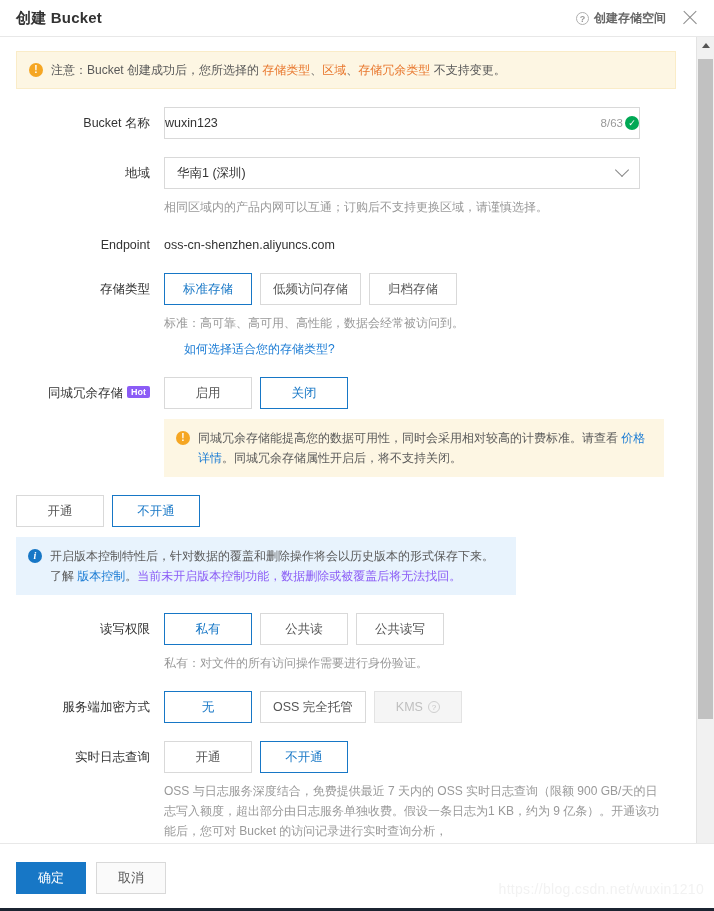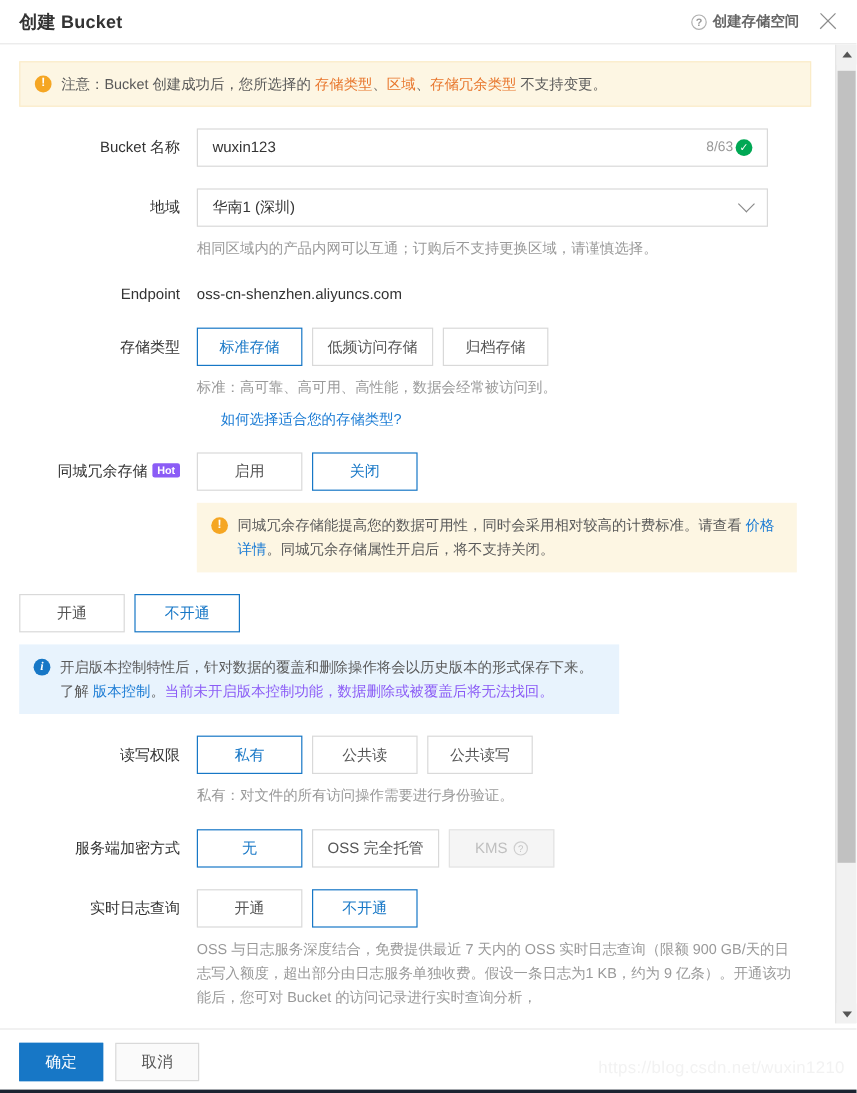--- a/index.html
+++ b/index.html
@@ -197,21 +197,21 @@
   
   .text-input {
     position: relative;
     width: 476px;
     height: 32px;
     border: 1px solid #d9d9d9;
     background: #fff;
     box-sizing: border-box;
     display: flex;
     align-items: center;
-    padding: 0 12px;
+    padding: 0 0;
   }
   .text-input input {
     border: 0;
     outline: 0;
     flex: 1;
     font-family: inherit;
     font-size: 12.5px;
     color: #333;
     background: transparent;
     padding: 0;
@@ -351,21 +351,21 @@
   .info-dot.warn { background: #f5a623; }
   .info-dot.info { background: #1777c6; font-style: italic; font-family: "Liberation Serif", serif;}
   .infobox .txt { color: #5a5a5a; }
   .red-text { color: #8b5cf6; margin-top: 19px; }
 
   
   .dlg-footer {
     position: absolute;
     left: 0; bottom: 0;
     width: 714px;
-    height: 54px;
+    height: 68px;
     background: #fff;
     border-top: 1px solid #e8e8e8;
     box-sizing: border-box;
     display: flex;
     align-items: center;
     padding: 0 16px;
     gap: 10px;
   }
   .btn-primary {
     min-width: 70px;

